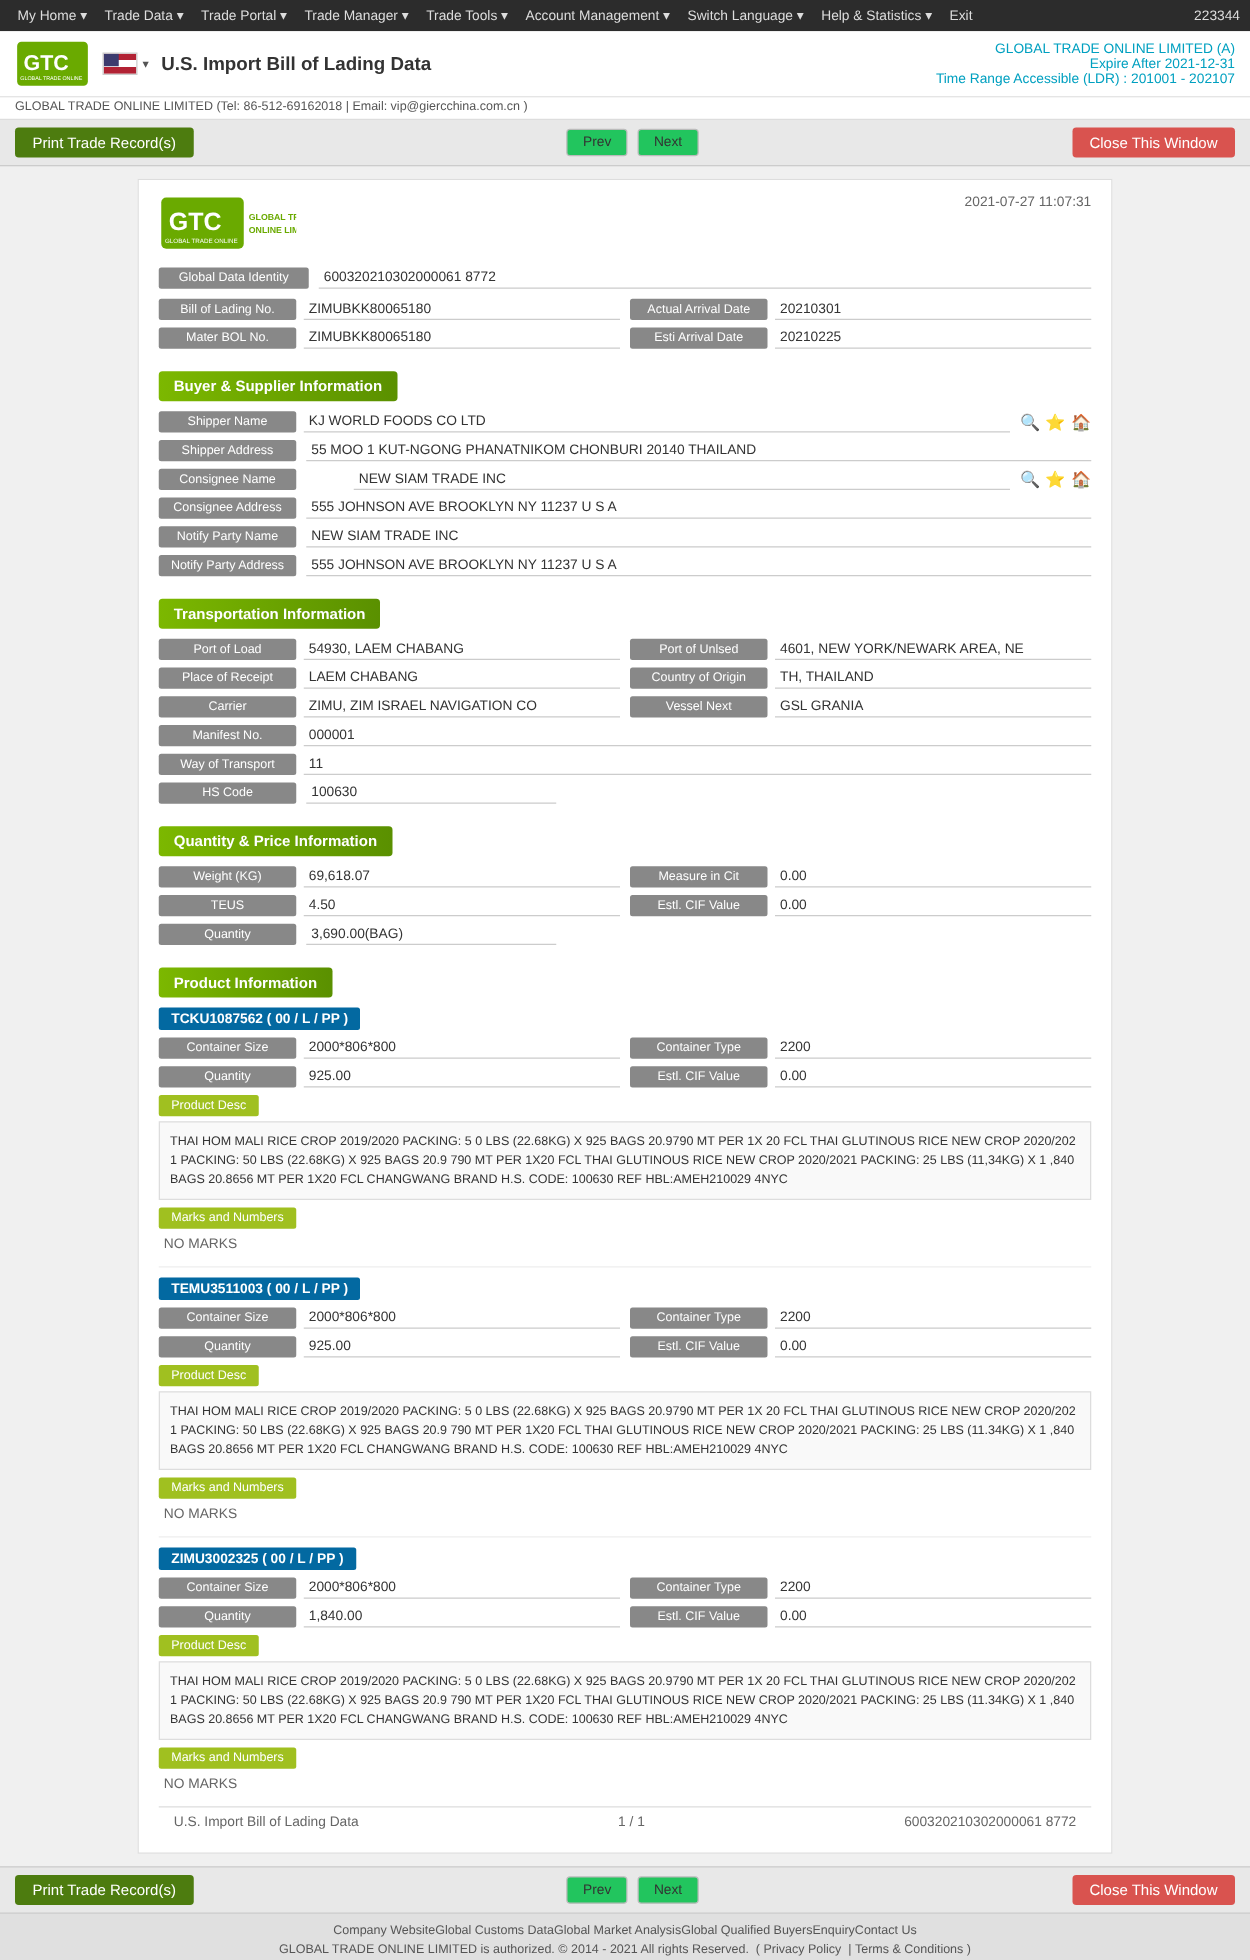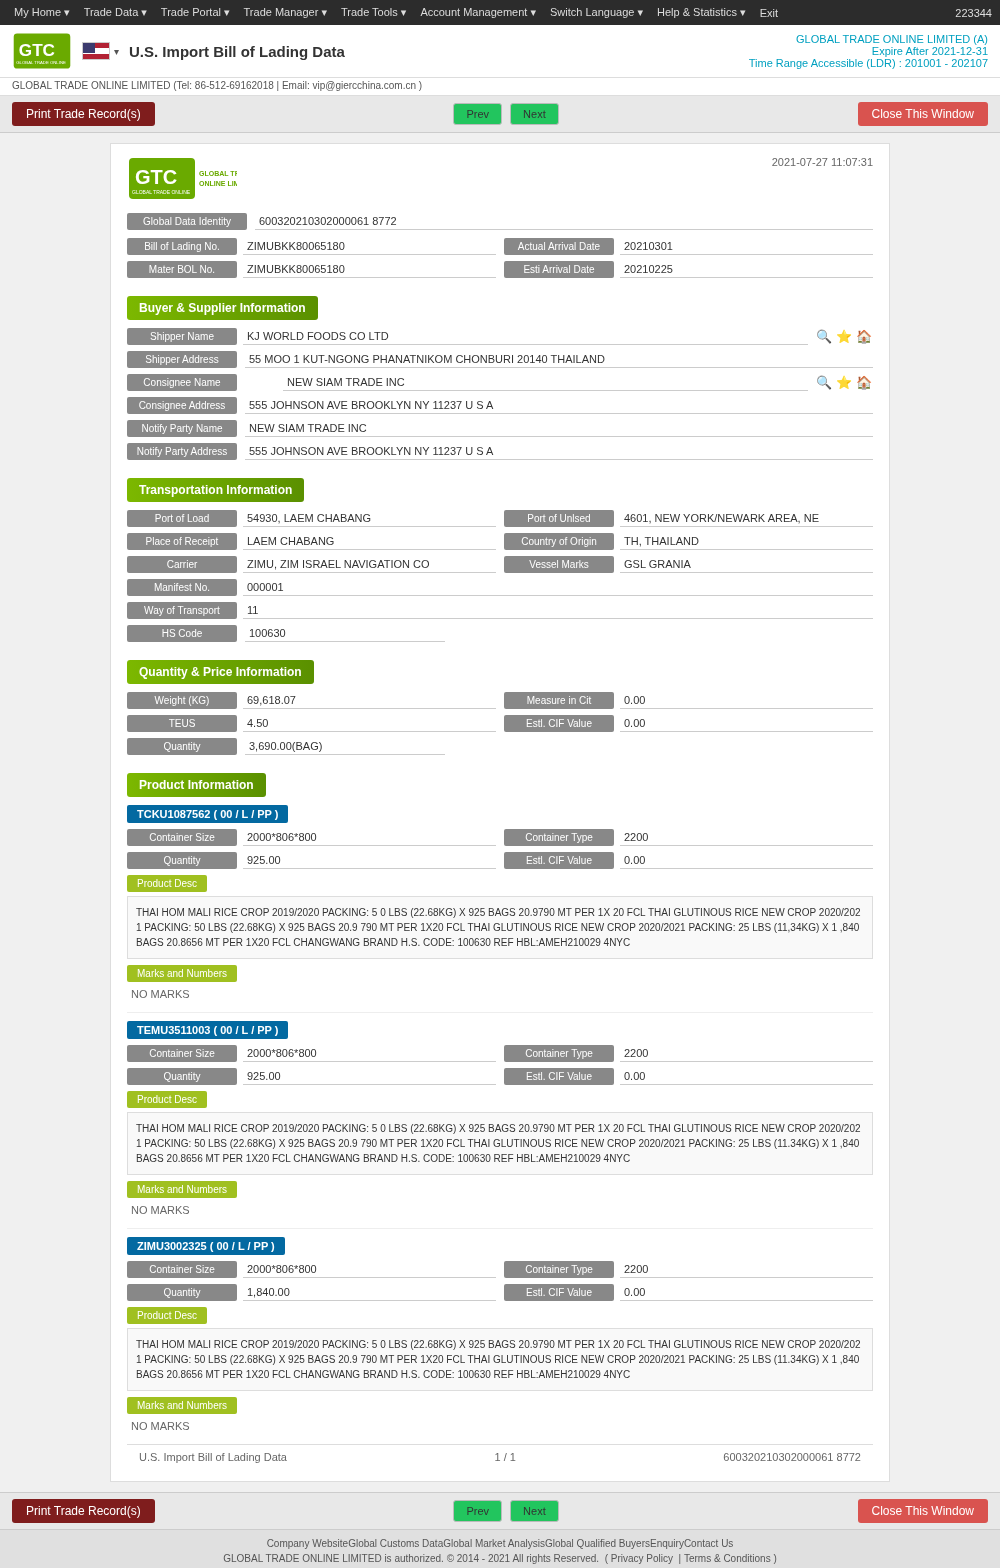--- a/index.html
+++ b/index.html
@@ -14,21 +14,21 @@
     
     .header-bar { background: #fff; display: flex; align-items: center; padding: 6px 12px; border-bottom: 1px solid #ddd; }
     .logo-area { display: flex; align-items: center; gap: 8px; }
     .logo-svg { width: 60px; height: 40px; }
     .flag-area { display: flex; align-items: center; gap: 4px; margin-left: 10px; }
     .header-title { font-size: 15px; font-weight: bold; color: #333; margin-left: 10px; flex: 1; }
     .header-right { text-align: right; font-size: 11px; color: #00a0c0; }
 
     
     .action-bar { background: #e8e8e8; display: flex; align-items: center; padding: 6px 12px; gap: 8px; border-bottom: 1px solid #ccc; }
-    .btn-green { background: #7f1d1d; color: #fff; border: none; padding: 5px 14px; cursor: pointer; font-size: 12px; border-radius: 3px; }
+    .btn-green { background: #4d7c0f; color: #fff; border: none; padding: 5px 14px; cursor: pointer; font-size: 12px; border-radius: 3px; }
     .btn-red { background: #d9534f; color: #fff; border: none; padding: 5px 14px; cursor: pointer; font-size: 12px; border-radius: 3px; }
     .btn-default { background: #22c55e; color: #333; border: 1px solid #bbb; padding: 4px 12px; cursor: pointer; font-size: 11px; border-radius: 3px; }
     .nav-spacer { flex: 1; }
 
     
     .main-content { padding: 10px 110px; }
     .record-card { background: #fff; border: 1px solid #ddd; padding: 12px 16px; margin-bottom: 0; }
     
     .record-header { display: flex; justify-content: space-between; align-items: flex-start; margin-bottom: 10px; }
 
@@ -255,21 +255,21 @@
       </div>
     </div>
 
     
     <div class="two-pair-row">
       <div class="field-pair">
         <span class="field-label">Carrier</span>
         <span class="field-value">ZIMU, ZIM ISRAEL NAVIGATION CO</span>
       </div>
       <div class="field-pair">
-        <span class="field-label">Vessel Marks</span>
+        <span class="field-label">Vessel Next</span>
         <span class="field-value">GSL GRANIA</span>
       </div>
     </div>
 
     
     <div class="two-pair-row">
       <div class="field-pair">
         <span class="field-label">Manifest No.</span>
         <span class="field-value">000001</span>
       </div>

